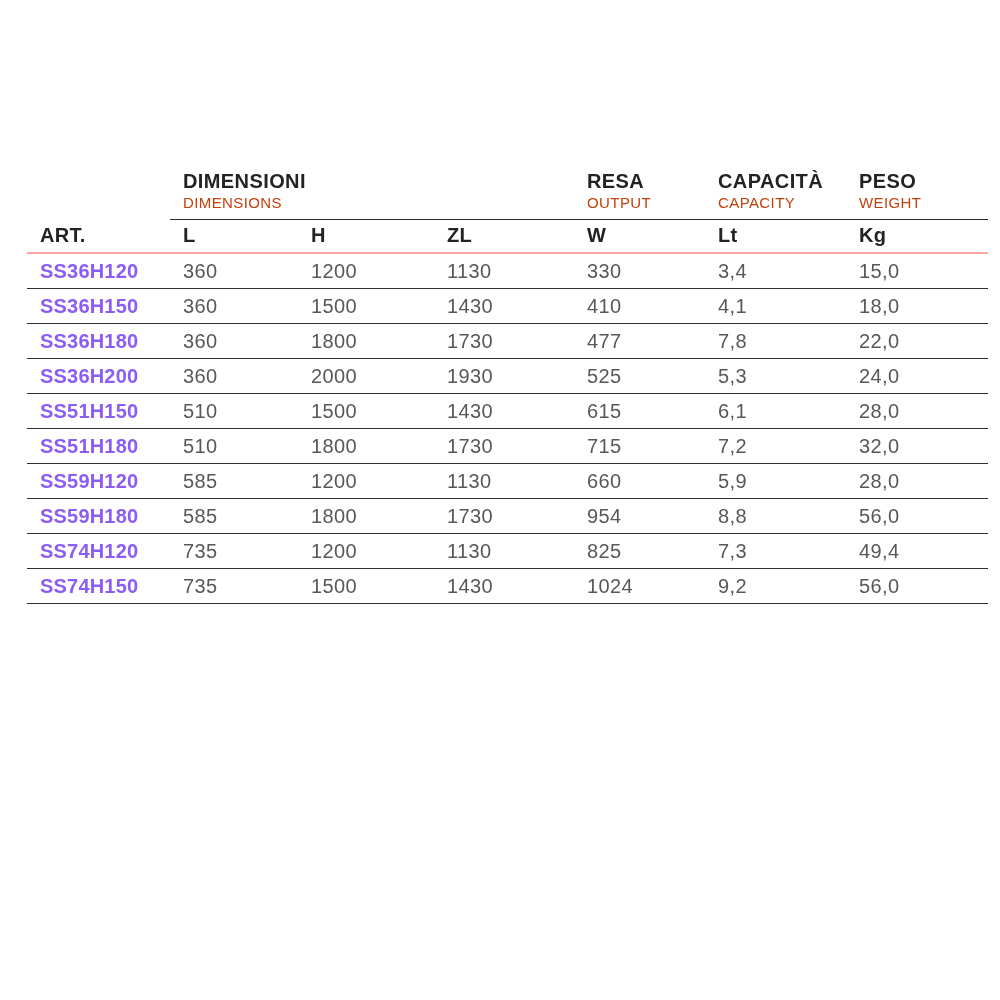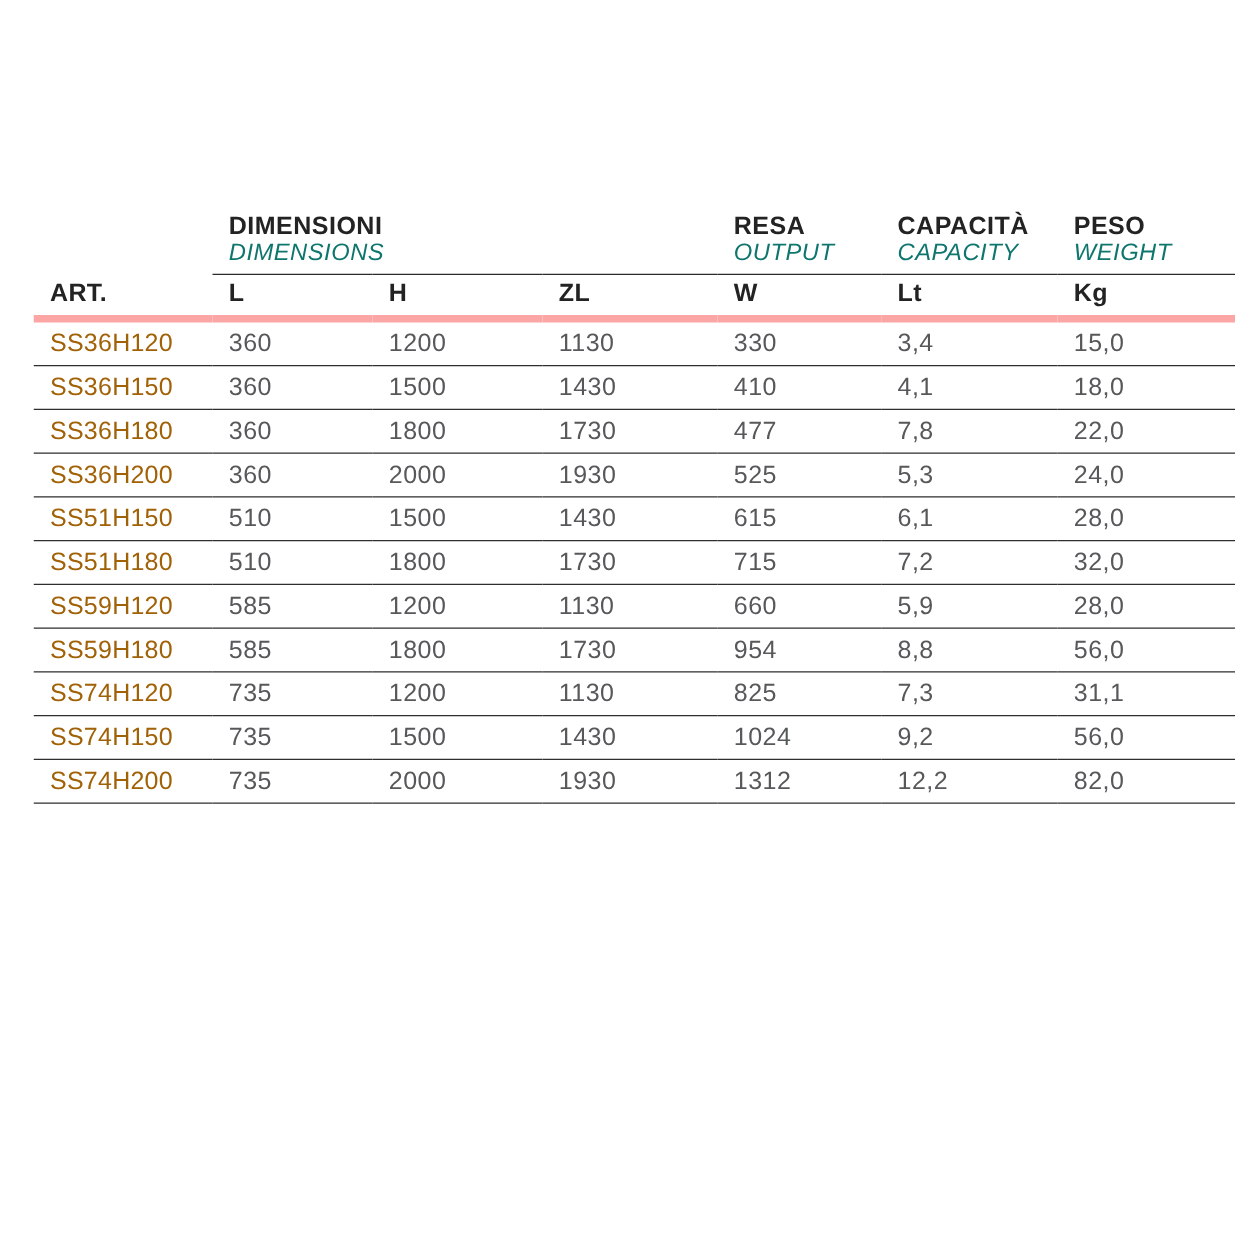--- a/index.html
+++ b/index.html
@@ -35,55 +35,54 @@
   }
   .g1 {
     font-size: 20px;
     font-weight: bold;
     color: #232323;
     letter-spacing: 0.4px;
     line-height: 22px;
     white-space: nowrap;
   }
   .g2 {
-    font-size: 19px;
+    font-size: 15px;
     font-weight: normal;
-    color: #0f766e;
+    color: #c2410c;
     letter-spacing: 0.4px;
     line-height: 21px;
     white-space: nowrap;
-    font-style: italic;
   }
   
   tr.unit-row th {
     text-align: left;
     vertical-align: middle;
     padding: 5px 0 7px 13px;
     font-size: 20px;
     font-weight: bold;
     color: #232323;
     letter-spacing: 0.3px;
-    border-bottom: 6px solid #fca5a5;
+    border-bottom: 2px solid #fca5a5;
     line-height: 20px;
   }
   
   tbody td {
     height: 34px;
     padding: 0 0 0 13px;
     font-size: 20px;
     font-weight: normal;
     color: #57585a;
     letter-spacing: 0.4px;
     border-bottom: 1px solid #2e2e2e;
     vertical-align: middle;
     white-space: nowrap;
   }
   tbody td.art {
-    font-weight: normal;
-    color: #a16207;
+    font-weight: bold;
+    color: #8b5cf6;
     letter-spacing: 0.2px;
   }
 </style>
 </head>
 <body>
 
 <div class="page">
   <table class="spec">
     <colgroup>
       <col style="width:143px">
@@ -197,35 +196,26 @@
           <td>8,8</td>
           <td>56,0</td>
         </tr>
         <tr>
           <td class="art">SS74H120</td>
           <td>735</td>
           <td>1200</td>
           <td>1130</td>
           <td>825</td>
           <td>7,3</td>
-          <td>31,1</td>
+          <td>49,4</td>
         </tr>
         <tr>
           <td class="art">SS74H150</td>
           <td>735</td>
           <td>1500</td>
           <td>1430</td>
           <td>1024</td>
           <td>9,2</td>
           <td>56,0</td>
         </tr>
-        <tr>
-          <td class="art">SS74H200</td>
-          <td>735</td>
-          <td>2000</td>
-          <td>1930</td>
-          <td>1312</td>
-          <td>12,2</td>
-          <td>82,0</td>
-        </tr>
       </tbody>
   </table>
 </div>
 
 </body></html>

